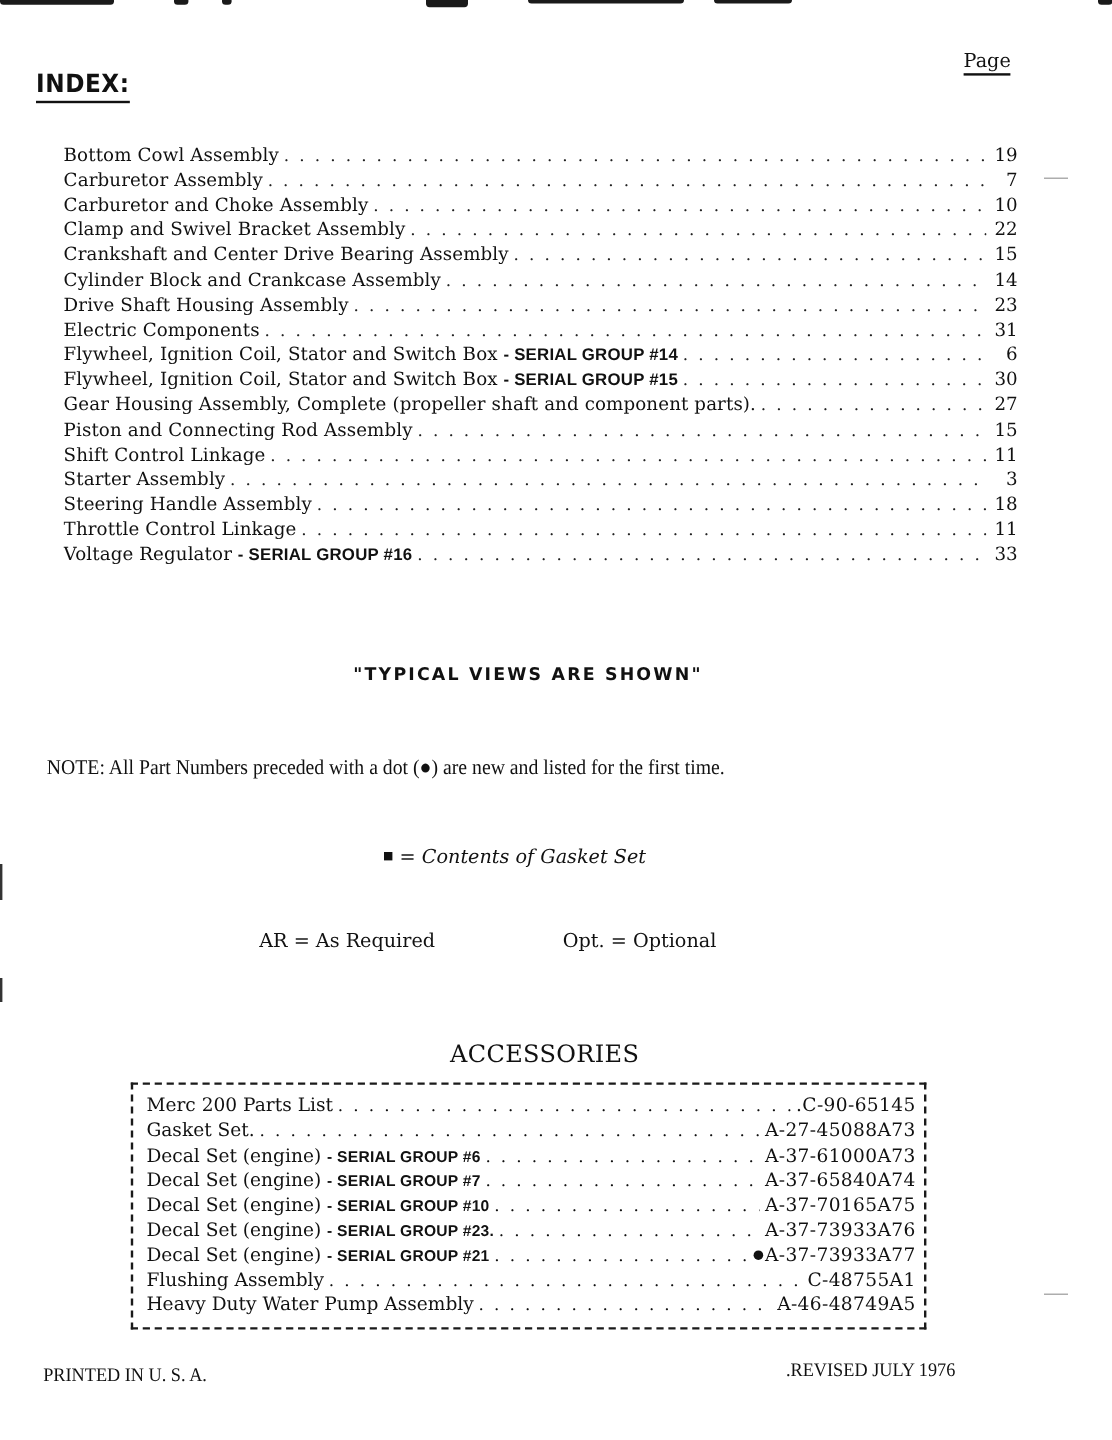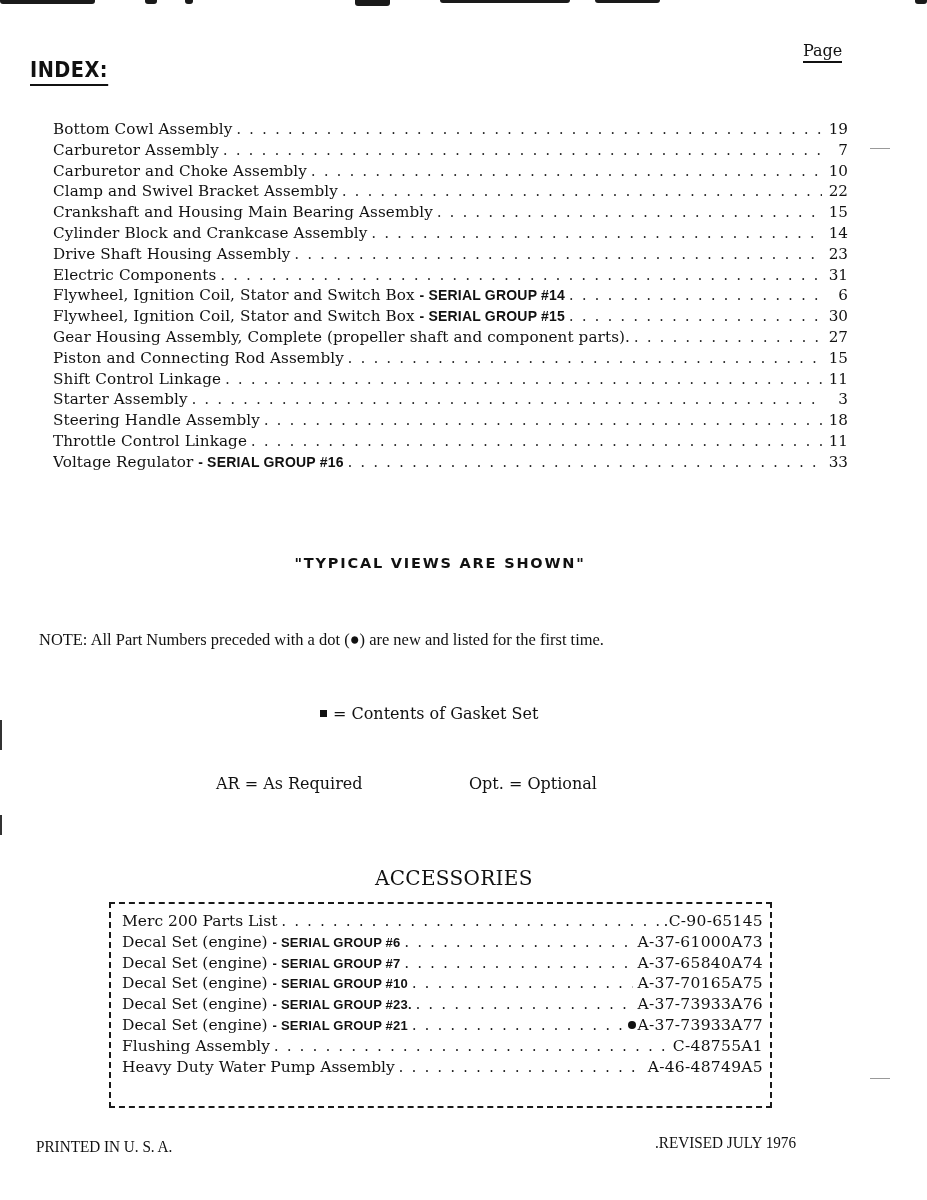--- a/index.html
+++ b/index.html
@@ -54,21 +54,21 @@
     .typical {
       position: absolute; left: 0; width: 880px; top: 555px; text-align: center;
       font-family: "DejaVu Sans", sans-serif; font-weight: bold; font-size: 14.5px; letter-spacing: 1.8px;
     }
     .note {
       position: absolute; left: 39px; top: 629px;
       font-family: "Liberation Serif", serif; font-size: 17.5px;
       transform: scaleX(0.94); transform-origin: left;
     }
     .gasket-legend {
-      position: absolute; left: 320px; top: 704px; font-size: 16px;
+      position: absolute; left: 320px; top: 704px; font-size: 16px; font-style: italic;
     }
     .gasket-legend .sq { display: inline-block; width: 7px; height: 7px; background: #111; margin-right: 6px; vertical-align: 2px; }
     .ar-legend { position: absolute; left: 216px; top: 774px; font-size: 16px; }
     .opt-legend { position: absolute; left: 469px; top: 774px; font-size: 16px; }
 
     .acc-title { position: absolute; left: 375px; top: 866px; font-size: 20px; letter-spacing: 0.3px; }
     .acc-box {
       position: absolute; left: 109px; top: 902px; width: 663px; height: 206px;
       border: 2px dashed #1a1a1a; box-sizing: border-box;
     }
@@ -129,21 +129,21 @@
       <span class="title">Carburetor and Choke Assembly</span>
       <span class="dots"></span>
       <span class="pg">10</span>
     </div>
   <div class="index-row">
       <span class="title">Clamp and Swivel Bracket Assembly</span>
       <span class="dots"></span>
       <span class="pg">22</span>
     </div>
   <div class="index-row">
-      <span class="title">Crankshaft and Housing Main Bearing Assembly</span>
+      <span class="title">Crankshaft and Center Drive Bearing Assembly</span>
       <span class="dots"></span>
       <span class="pg">15</span>
     </div>
   <div class="index-row">
       <span class="title">Cylinder Block and Crankcase Assembly</span>
       <span class="dots"></span>
       <span class="pg">14</span>
     </div>
   <div class="index-row">
       <span class="title">Drive Shaft Housing Assembly</span>
@@ -197,20 +197,25 @@
 <div class="ar-legend">AR = As Required</div>
 <div class="opt-legend">Opt.  = Optional</div>
 
 <div class="acc-title">ACCESSORIES</div>
 <div class="acc-box"></div>
 <div class="acc-list">
   <div class="acc-row">
       <span>Merc 200 Parts List</span>
       <span class="dots"></span>
       <span class="pn">.C-90-65145</span>
+    </div>
+  <div class="acc-row">
+      <span>Gasket Set.</span>
+      <span class="dots"></span>
+      <span class="pn">A-27-45088A73</span>
     </div>
   <div class="acc-row"><span>Decal Set (engine)</span>&nbsp;<span class="serial">- SERIAL GROUP #6</span><span class="dots"></span><span class="pn">A-37-61000A73</span></div>
   <div class="acc-row"><span>Decal Set (engine)</span>&nbsp;<span class="serial">- SERIAL GROUP #7</span><span class="dots"></span><span class="pn">A-37-65840A74</span></div>
   <div class="acc-row"><span>Decal Set (engine)</span>&nbsp;<span class="serial">- SERIAL GROUP #10</span><span class="dots"></span><span class="pn">A-37-70165A75</span></div>
   <div class="acc-row"><span>Decal Set (engine)</span>&nbsp;<span class="serial bold">- SERIAL GROUP #23.</span><span class="dots"></span><span class="pn">A-37-73933A76</span></div>
   <div class="acc-row"><span>Decal Set (engine)</span>&nbsp;<span class="serial">- SERIAL GROUP #21</span><span class="dots"></span><span class="pn"><span class="newdot"></span><span>A-37-73933A77</span></span></div>
   <div class="acc-row">
       <span>Flushing Assembly</span>
       <span class="dots"></span>
       <span class="pn">C-48755A1</span>

